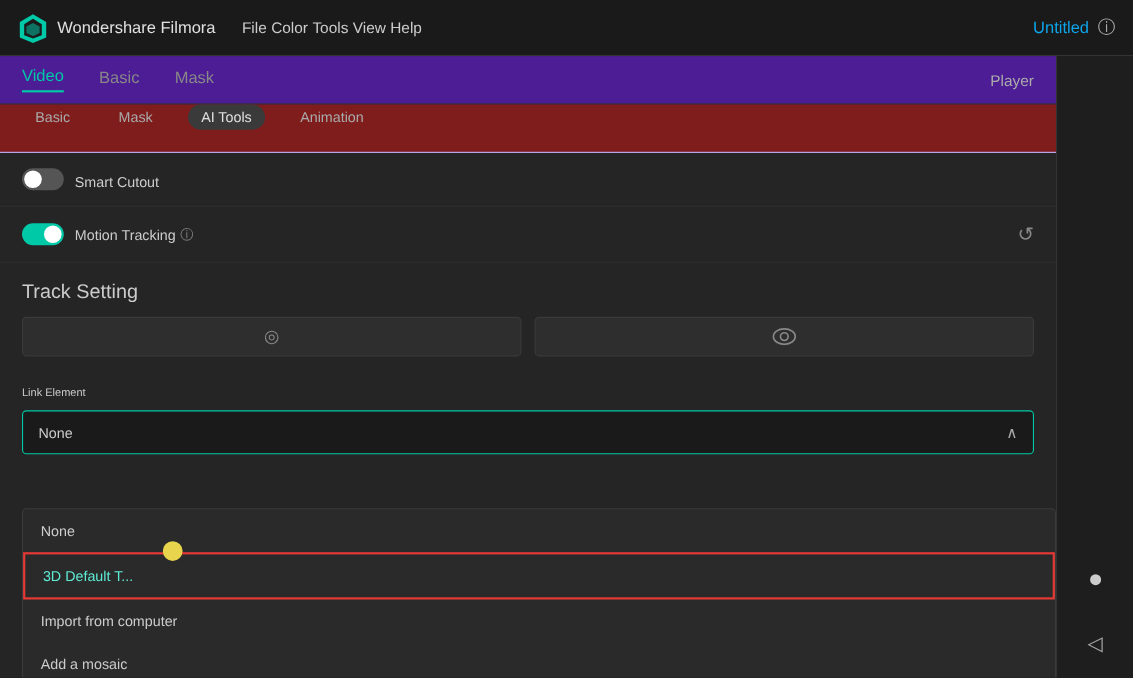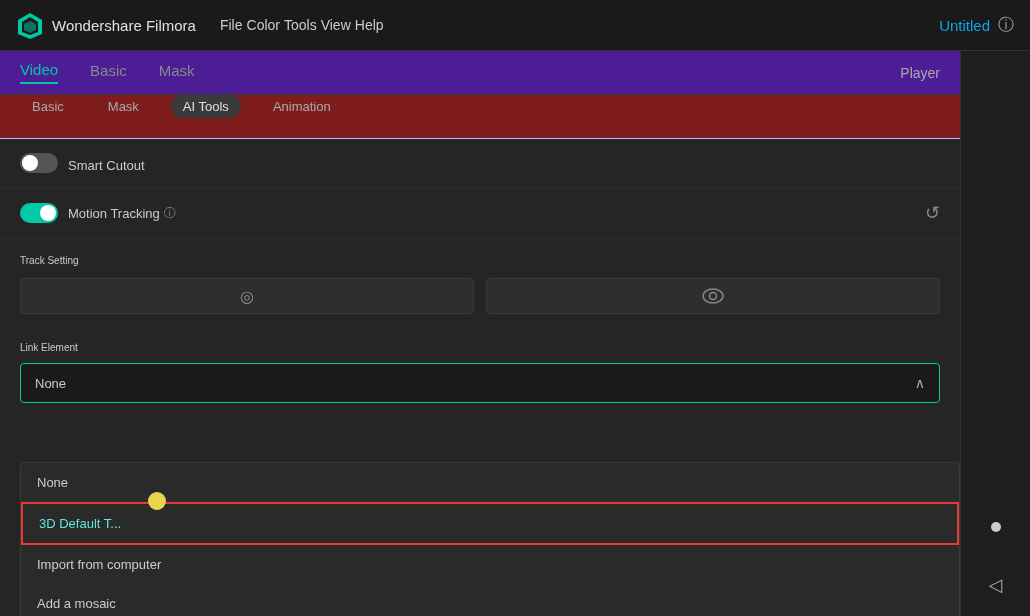--- a/index.html
+++ b/index.html
@@ -191,21 +191,21 @@
       color: #888;
       font-size: 18px;
       cursor: pointer;
     }
 
     
     .track-setting-section {
       padding: 16px 20px 12px;
     }
     .track-setting-label {
-      font-size: 10px;
+      font-size: 18px;
       color: #ccc;
       margin-bottom: 12px;
     }
     .track-buttons {
       display: flex;
       gap: 12px;
     }
     .track-btn {
       flex: 1;
       height: 36px;

